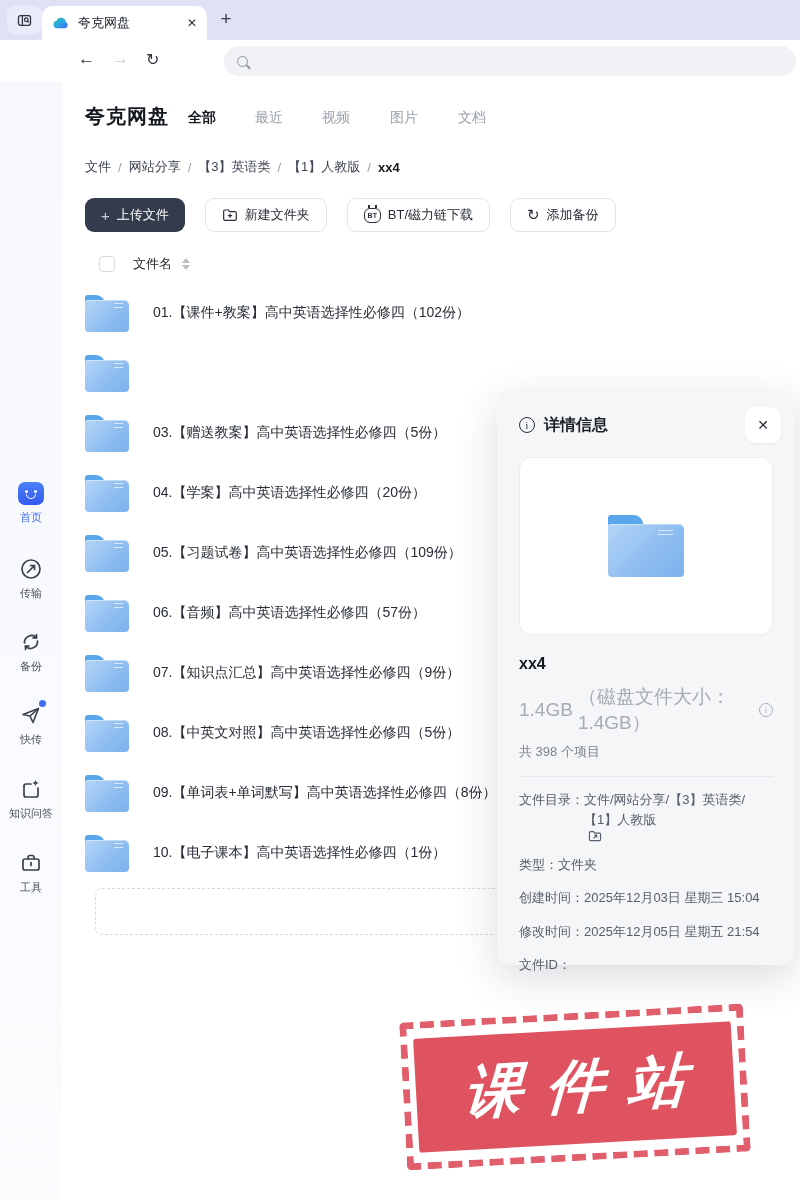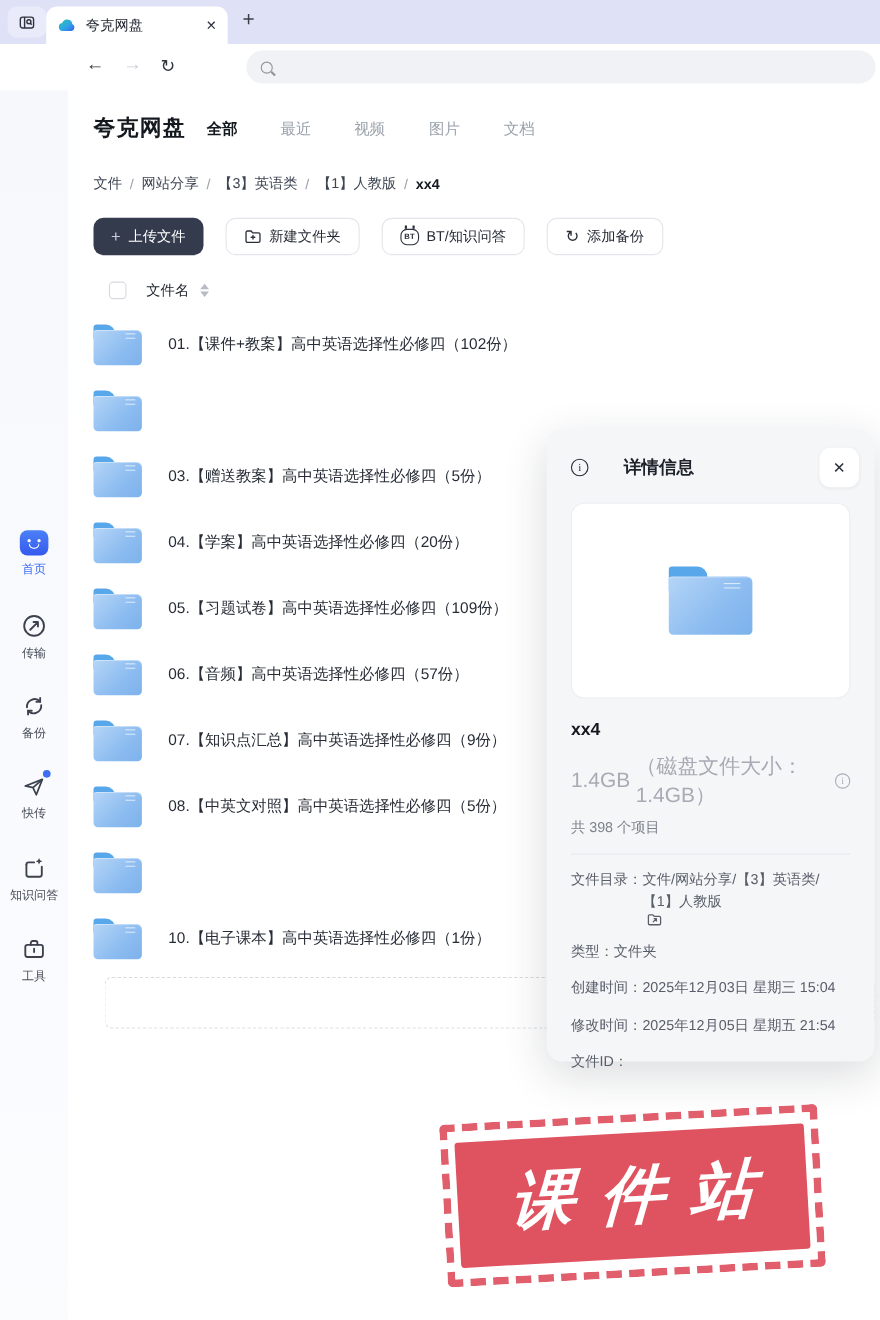--- a/index.html
+++ b/index.html
@@ -97,21 +97,21 @@
                    border-radius:3px 5px 4px 4px; box-shadow:inset 0 1px 0 rgba(255,255,255,.4); }
   .folder .flines { position:absolute; right:14%; top:24%; width:20%; }
   .folder .flines i { display:block; height:1px; background:rgba(255,255,255,.65); margin-bottom:3px; }
 
   .dropzone { position:absolute; left:95px; top:888px; width:700px; height:47px;
               border:1px dashed #d8dbe1; border-radius:7px; }
 
   
   .panel { position:absolute; left:497px; top:390px; width:298px; height:575px; background:#f5f6f8;
            border-radius:14px; box-shadow:0 12px 40px rgba(30,37,52,.16); z-index:5; }
-  .panel-head { display:flex; align-items:center; padding:17px 14px 12px 22px;gap:23px; }
+  .panel-head { display:flex; align-items:center; padding:17px 14px 12px 22px; }
   .panel-title { font-size:16px; font-weight:600; color:#1d222b; margin-left:9px; }
   .info-ic { width:16px; height:16px; border:1.5px solid #2a2f38; border-radius:50%; display:inline-flex;
              align-items:center; justify-content:center; flex:0 0 auto; }
   .info-ic::after { content:"i"; font-size:10px; color:#2a2f38; font-family:"Liberation Serif",serif; }
   .info-ic.gray { width:14px; height:14px; border-color:#a9aeb7; }
   .info-ic.gray::after { color:#a9aeb7; font-size:9px; }
   .panel-close { margin-left:auto; width:36px; height:36px; background:#fff; border:none; border-radius:10px;
                  font-size:14px; color:#2a2f3a; cursor:pointer; box-shadow:0 1px 3px rgba(0,0,0,.05); }
   .preview { margin:2px 22px 0; height:178px; background:#fff; border:1px solid #eceef2; border-radius:12px;
              display:flex; align-items:center; justify-content:center; }
@@ -262,21 +262,21 @@
   </button>
   <button class="btn">
     <svg width="16" height="14" viewBox="0 0 24 20" fill="none" stroke="#2a2f3a" stroke-width="1.8" stroke-linejoin="round">
       <path d="M2.5 4.5 a2 2 0 0 1 2-2 h5 l2 2.5 h8 a2 2 0 0 1 2 2 v9 a2 2 0 0 1-2 2 h-15 a2 2 0 0 1-2-2 Z"></path>
       <path d="M12 8.5 v5 M9.5 11 h5" stroke-linecap="round"></path>
     </svg>
     <span>新建文件夹</span>
   </button>
   <button class="btn">
     <span class="bt-ic">BT</span>
-    <span>BT/知识问答</span>
+    <span>BT/磁力链下载</span>
   </button>
   <button class="btn">
     <span class="ref-sm">↻</span>
     <span>添加备份</span>
   </button>
 </div>
 
 <div class="list-head">
   <div class="checkbox"></div>
   <span class="list-head-label">文件名</span>
@@ -376,20 +376,21 @@
   </div>
   <div class="row">
     <span class="folder folder-sm">
         <span class="ftab"></span>
         <span class="fbody"></span>
         <span class="flines">
           <i></i>
           <i></i>
         </span>
       </span>
+    <span class="fname">09.【单词表+单词默写】高中英语选择性必修四（8份）</span>
   </div>
   <div class="row">
     <span class="folder folder-sm">
         <span class="ftab"></span>
         <span class="fbody"></span>
         <span class="flines">
           <i></i>
           <i></i>
         </span>
       </span>

